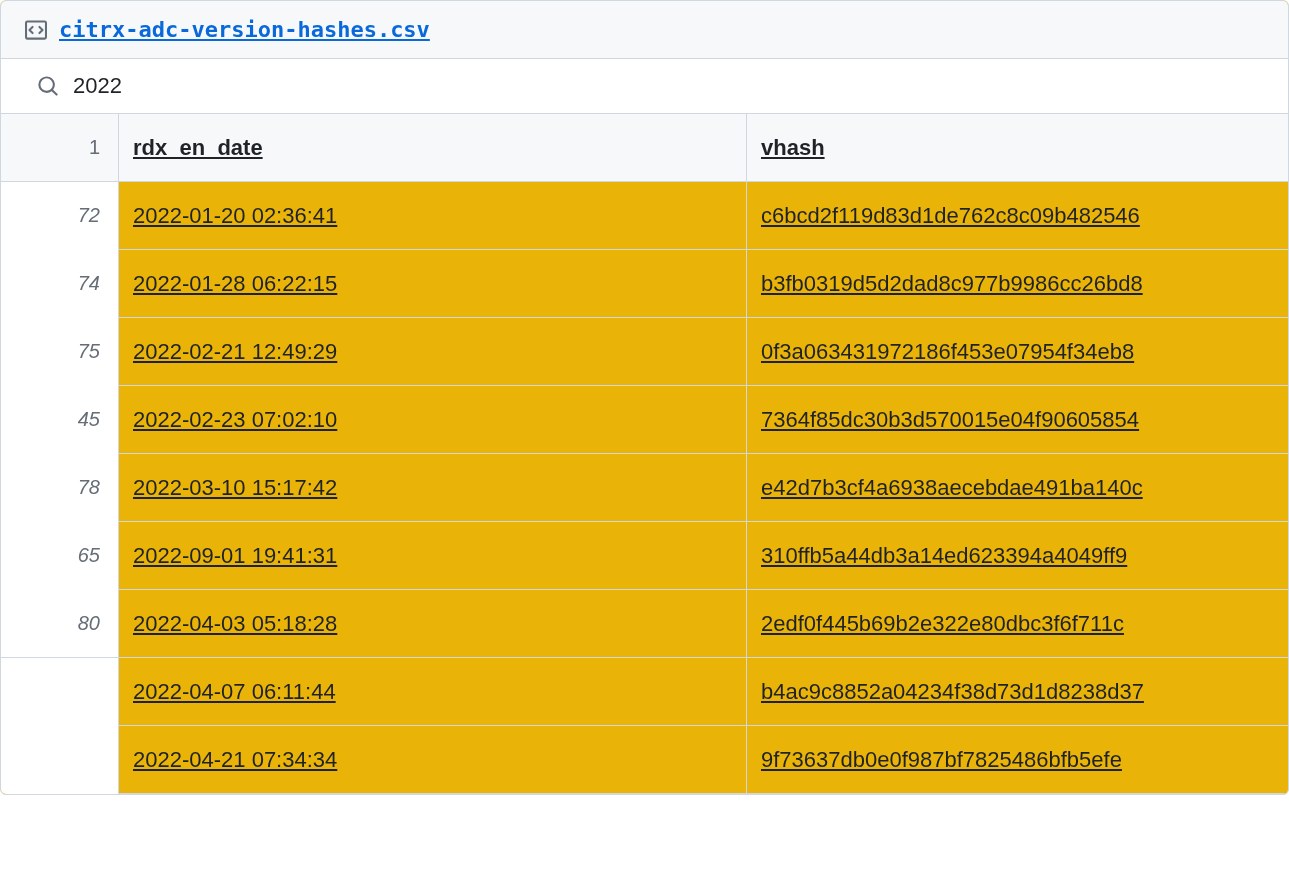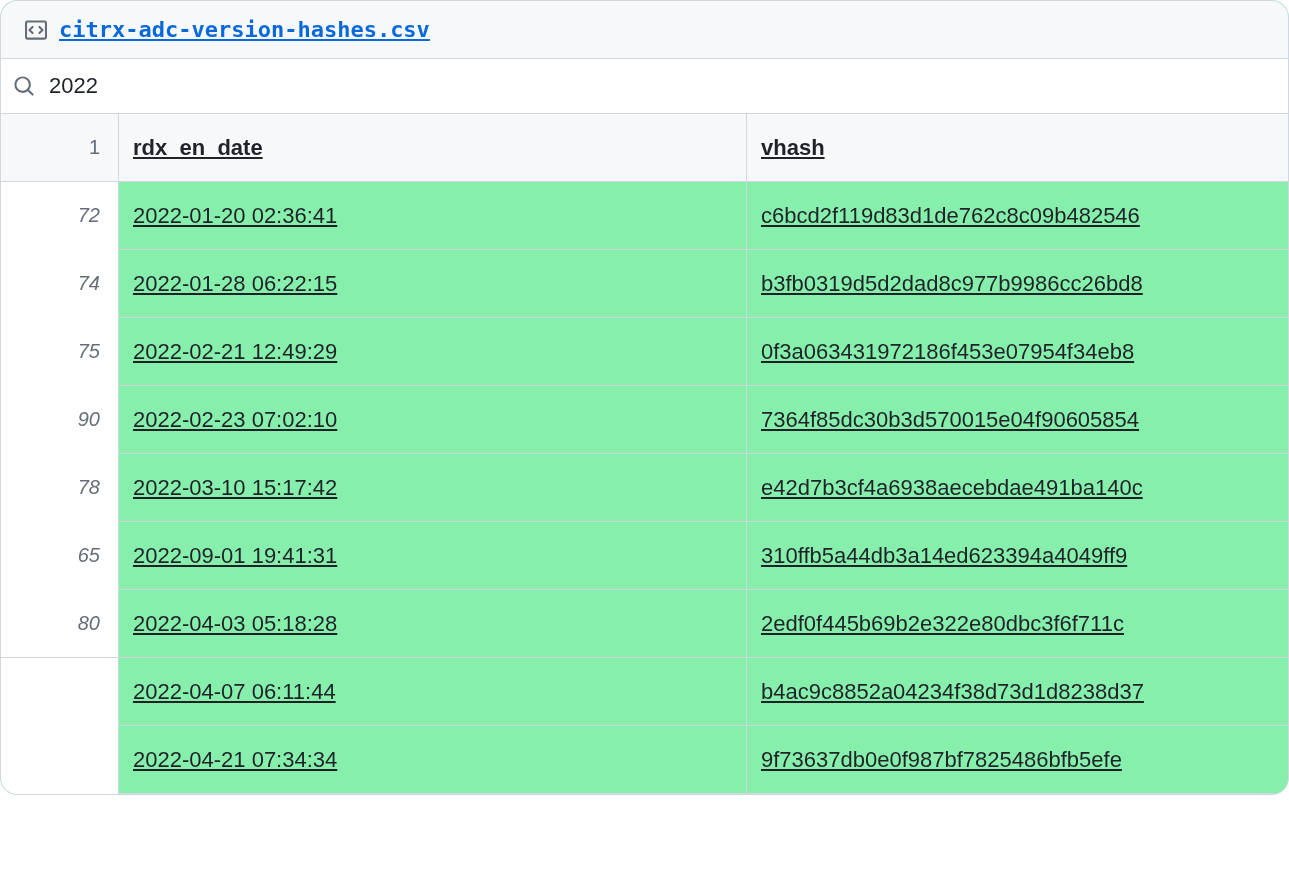--- a/index.html
+++ b/index.html
@@ -5,23 +5,23 @@
   * { box-sizing: border-box; margin: 0; padding: 0; }
   body {
     font-family: -apple-system, BlinkMacSystemFont, "Segoe UI", Helvetica, Arial, sans-serif;
     font-size: 16px;
     color: #1f2328;
     background: #ffffff;
   }
   .frame {
     width: 1289px;
     border: 1px solid #d0d7de;
-    border-radius: 17px;
+    border-radius: 6px;
     overflow: hidden;
-    background: #86efac;
+    background: #eab308;
   }
   .file-header {
     display: flex;
     align-items: center;
     gap: 12px;
     padding: 16px 24px;
     background: #f6f8fa;
     border-bottom: 1px solid #d0d7de;
   }
   .file-icon {
@@ -33,21 +33,21 @@
   .file-name {
     font-family: ui-monospace, SFMono-Regular, "SF Mono", Menlo, Consolas, monospace;
     font-size: 22px;
     font-weight: 600;
     color: #0969da;
   }
   .search-row {
     display: flex;
     align-items: center;
     gap: 14px;
-    padding: 14px 12px;
+    padding: 14px 36px;
     border-bottom: 1px solid #d0d7de;
     background: #ffffff;
   }
   .search-icon {
     width: 22px;
     height: 22px;
     color: #656d76;
     flex: 0 0 auto;
   }
   .search-input {
@@ -141,21 +141,21 @@
     </span>
     <input class="search-input" type="text" value="2022" style="">
   </div>
 
   <div class="table-wrap">
     <div class="gutter">
       <div class="gutter-cell header">1</div>
       <div class="gutter-cell row">72</div>
       <div class="gutter-cell row">74</div>
       <div class="gutter-cell row">75</div>
-      <div class="gutter-cell row">90</div>
+      <div class="gutter-cell row">45</div>
       <div class="gutter-cell row">78</div>
       <div class="gutter-cell row">65</div>
       <div class="gutter-cell row">80</div>
     </div>
 
     <div class="data-cols">
       <div class="col col-date">
         <div class="cell header">rdx_en_date</div>
         <div class="cell">2022-01-20 02:36:41</div>
         <div class="cell">2022-01-28 06:22:15</div>

